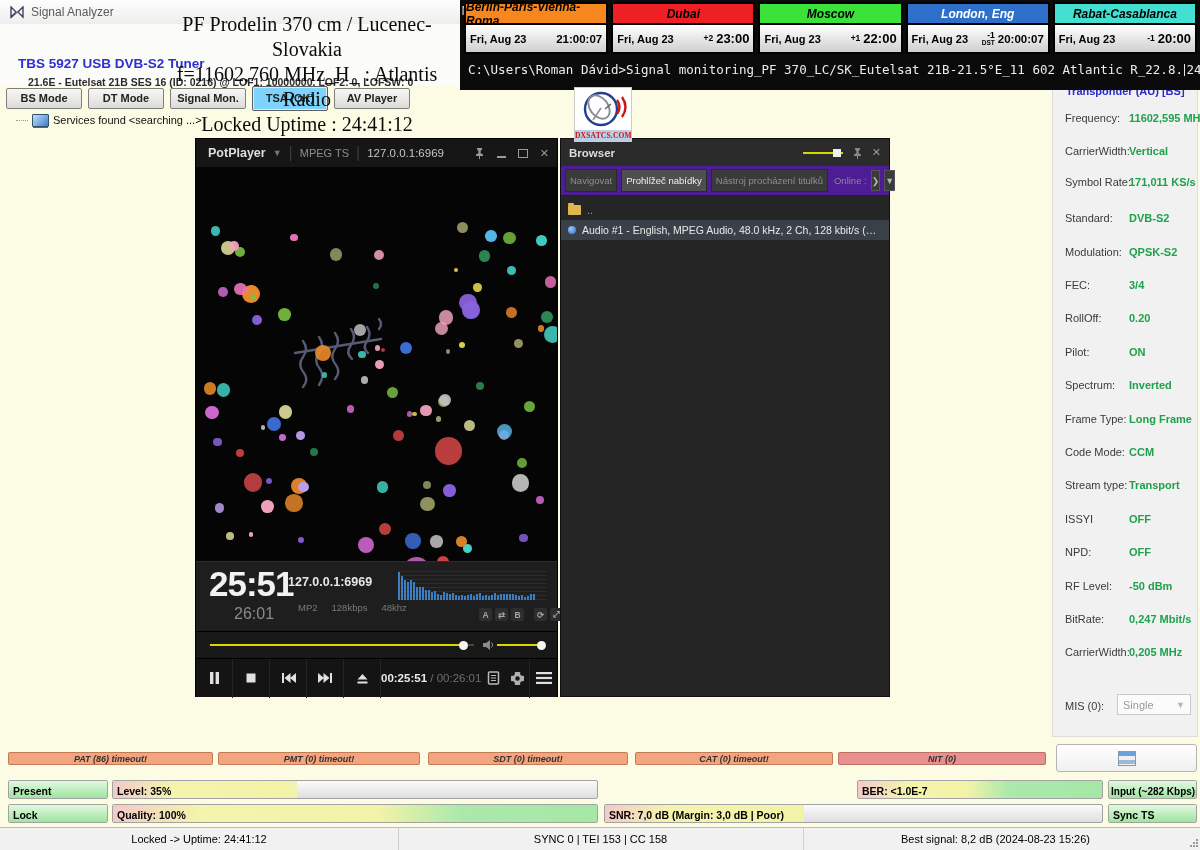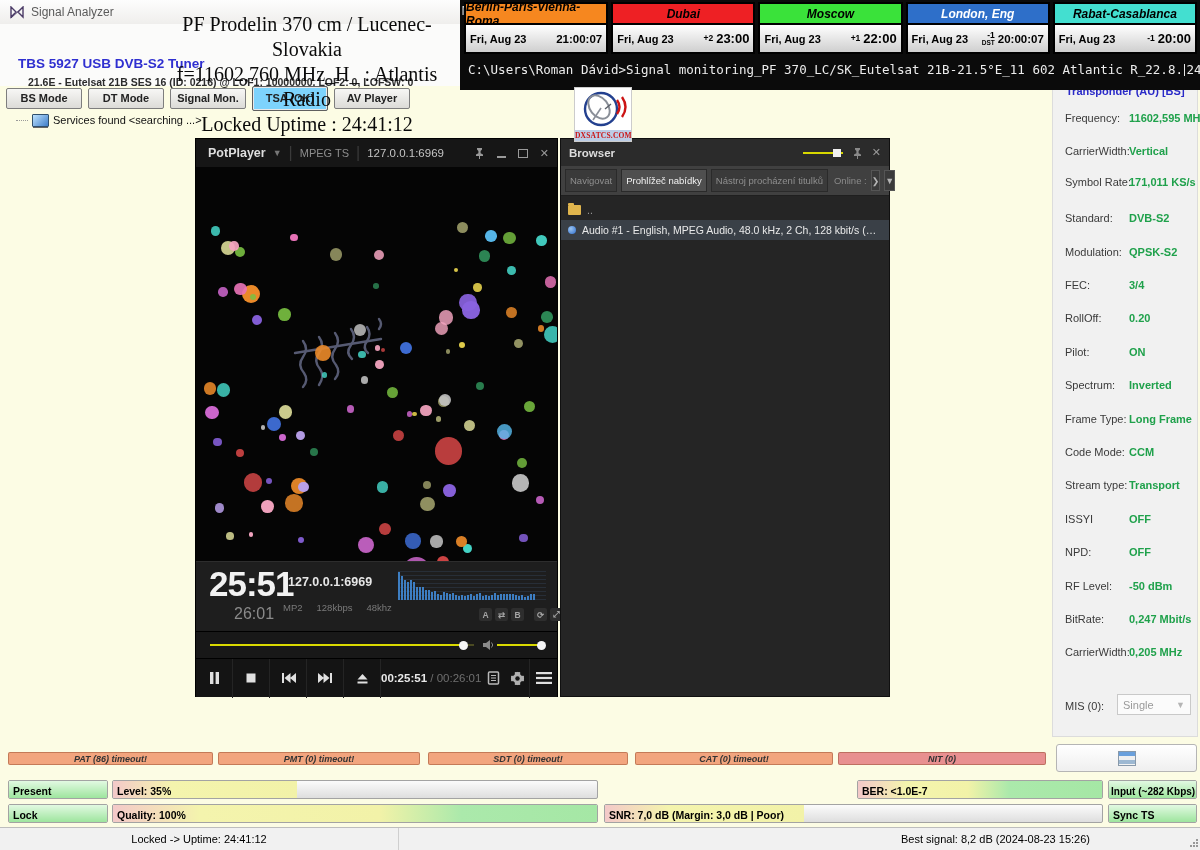--- a/index.html
+++ b/index.html
@@ -33,21 +33,21 @@
   .pp-title .sep{color:#3a3a3a}
   .pp-title .mt{font-size:11px;color:#8d8d8d}
   .pp-title .url{font-size:11.5px;color:#c4c4c4}
   .pp-winbtns{margin-left:auto;display:flex;align-items:center;gap:12px;color:#9a9a9a}
   .pp-video{position:absolute;left:0;top:28px;width:361px;height:394px;background:#050505;overflow:hidden}
   .dot{position:absolute;border-radius:50%}
   .pp-info{position:absolute;left:0;top:422px;width:361px;height:70px;background:#1e1e1e;border-top:1px solid #2d2d2d;box-sizing:border-box}
   .bigtime{position:absolute;left:13px;top:2px;font-size:35px;font-weight:700;color:#f2f2f2;letter-spacing:-1px}
   .tottime{position:absolute;left:38px;top:43px;font-size:16px;color:#8b8b8b}
   .info-url{position:absolute;left:92px;top:13px;font-size:12.5px;font-weight:700;color:#e6e6e6}
-  .codecs{position:absolute;left:87px;top:40px;font-size:9.5px;color:#7a7a7a;display:flex;gap:14px}
+  .codecs{position:absolute;left:102px;top:40px;font-size:9.5px;color:#7a7a7a;display:flex;gap:14px}
   .spectrum{position:absolute;left:202px;top:8px;width:148px;height:30px;display:flex;align-items:flex-end;gap:1px;
     background:repeating-linear-gradient(to top,rgba(80,120,170,.18) 0 1px,transparent 1px 4px)}
   .spectrum i{display:block;width:2px;background:#3d7ec2}
   .abrow{position:absolute;left:283px;top:46px;display:flex;gap:3px}
   .abrow span{width:13px;height:13px;background:#2e2e2e;color:#a5a5a5;font-size:8.5px;font-weight:700;
     display:flex;align-items:center;justify-content:center;border-radius:2px}
   .abrow .gap{width:4px;background:transparent}
   .pp-seek{position:absolute;left:0;top:492px;width:361px;height:27px;background:#181818;border-top:1px solid #000;box-sizing:border-box}
   .track{position:absolute;height:2px;background:#d8d800;top:12px}
   .track .rest{position:absolute;right:0;top:0;height:2px;background:#4a4a22}
@@ -58,21 +58,21 @@
   .ctime .tot{color:#6f6f6f;font-weight:400}
   .rbtn{width:24px;height:39px;display:flex;align-items:center;justify-content:center}
   .csep{width:1px;height:39px;background:#242424}
   
   .bw{position:absolute;left:560px;top:138px;width:330px;height:559px;background:#262626;border:1px solid #101010;box-sizing:border-box}
   .bw-title{position:absolute;left:0;top:0;right:0;height:27px;background:#2b2b2b;display:flex;align-items:center;padding:0 8px;box-sizing:border-box}
   .bw-title .t{font-size:11.5px;font-weight:700;color:#dcdcdc}
   .bw-right{margin-left:auto;display:flex;align-items:center;gap:9px;color:#9a9a9a}
   .zoomtrack{position:relative;width:40px;height:2px;background:#d8d800}
   .zoomknob{position:absolute;right:2px;top:-3px;width:8px;height:8px;background:#f0f0f0}
-  .bw-tabs{position:absolute;left:0;top:27px;right:0;height:30px;background:#404040;border-bottom:1px solid #1f1f1f;
+  .bw-tabs{position:absolute;left:0;top:27px;right:0;height:30px;background:#4c1d95;border-bottom:1px solid #1f1f1f;
     display:flex;align-items:center;padding:0 4px;gap:4px;box-sizing:border-box}
   .btab{height:21px;line-height:21px;padding:0 4px;font-size:9.5px;color:#8f8f8f;background:#3a3a3a;border:1px solid #2a2a2a;white-space:nowrap}
   .btab.active{background:#4f4f4f;color:#f2f2f2}
   .online{font-size:9.5px;color:#8a8a8a;margin-left:2px;white-space:nowrap}
   .obtn{width:14px;height:19px;background:#3a3a3a;border:1px solid #555;color:#b5b5b5;font-size:9px;
     display:flex;align-items:center;justify-content:center}
   .bw-list{position:absolute;left:0;top:57px;right:0;bottom:0;background:#252525}
   .brow{height:20px;display:flex;align-items:center;gap:6px;padding:0 7px;font-size:10.5px;color:#9a9a9a}
   .brow.sel{background:#3a4047;color:#e8e8e8}
   .folder{width:13px;height:10px;background:#e0b54d;border-radius:1px;position:relative}
@@ -569,20 +569,21 @@
     <span class="fill fill-green"></span><span class="lbl">Lock</span></div>
   <div class="meter" style="left:112px;top:804px;width:486px">
     <span class="fill fill-quality" style="width: 100%;"></span><span class="lbl">Quality: 100%</span></div>
   <div class="meter" style="left:604px;top:804px;width:499px">
     <span class="fill fill-level" style="width: 40%;"></span><span class="lbl">SNR: 7,0 dB (Margin: 3,0 dB | Poor)</span></div>
   <div class="meter" style="left:1108px;top:804px;width:89px">
     <span class="fill fill-green"></span><span class="lbl">Sync TS</span></div>
 
   <div class="statusbar">
     <div class="sb-cell" style="left:0;width:398px">Locked -&gt; Uptime: 24:41:12</div>
+    <div class="sb-cell" style="left:398px;width:405px">SYNC 0 | TEI 153 | CC 158</div>
     <div class="sb-cell" style="left:803px;width:385px;border-right:none">Best signal: 8,2 dB (2024-08-23 15:26)</div>
     <span class="grip"></span>
   </div>
 </div>
 
 <div class="console">
   <span class="frag" style="top:4px">M</span>
   <span class="frag" style="top:24px">(</span>
   <div class="clockstrip" id="clockstrip">
       <div class="clock-cell">

